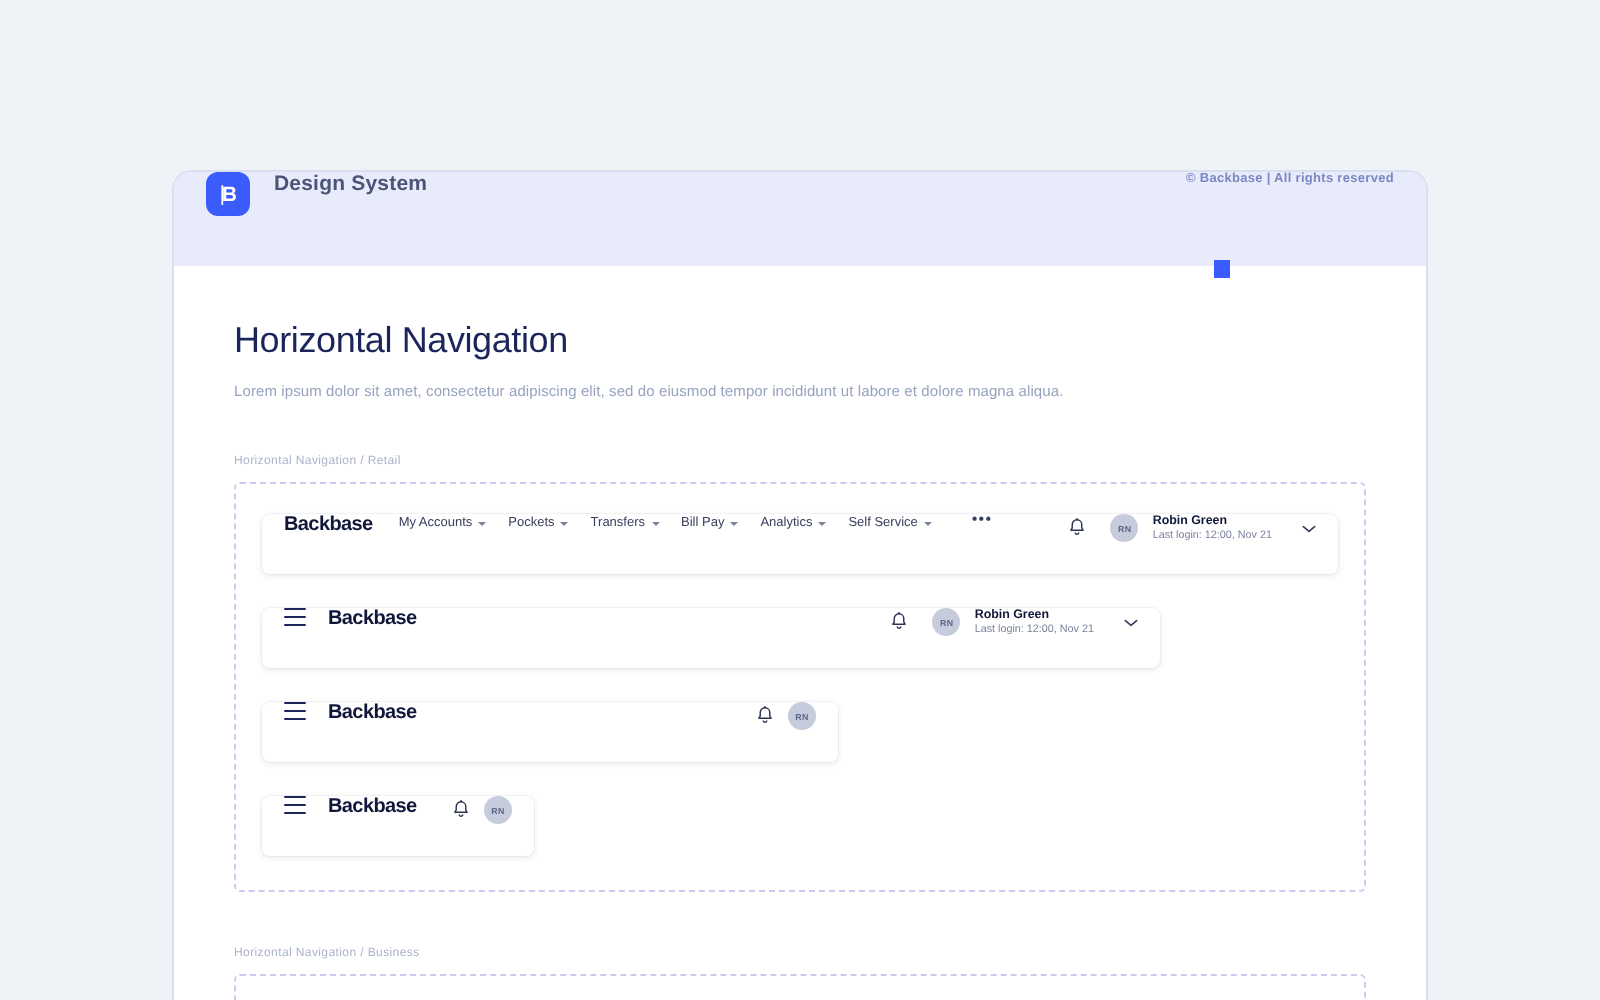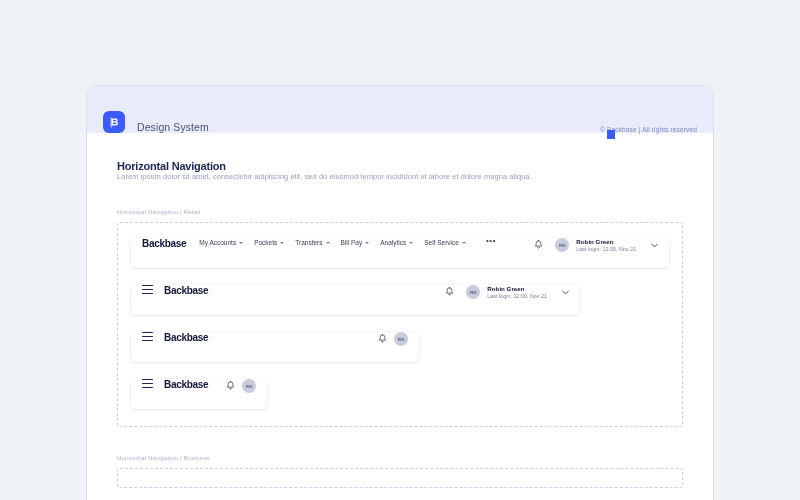--- a/index.html
+++ b/index.html
@@ -28,23 +28,24 @@
     border-bottom: none;
     border-radius: 10px 10px 0 0;
     overflow: hidden;
   }
 
   
   .app-header {
     height: 47px;
     background: #e8ebfa;
     display: flex;
-    align-items: flex-end;
+    align-items: flex-start;
     padding: 0 16px;
     position: relative;
+    font-weight: bold;
   }
 
   .logo-mark {
     width: 22px;
     height: 22px;
     border-radius: 6px;
     background: #3b5bfd;
     display: flex;
     align-items: center;
     justify-content: center;
@@ -77,27 +78,28 @@
     background: #3b5bfd;
     z-index: 5;
   }
 
   
   .page-body {
     padding: 27px 30px 0 30px;
   }
 
   .page-title {
-    font-size: 11px;
-    font-weight: bold;
+    font-size: 18px;
+    font-weight: normal;
     color: #1b2559;
     letter-spacing: -.2px;
   }
 
   .page-subtitle {
+    margin-top: 10px;
     font-size: 7.5px;
     color: #98a2c0;
     letter-spacing: .05px;
   }
 
   .section-label {
     margin-top: 28px;
     margin-bottom: 7px;
     font-size: 6px;
     color: #aab3cc;

